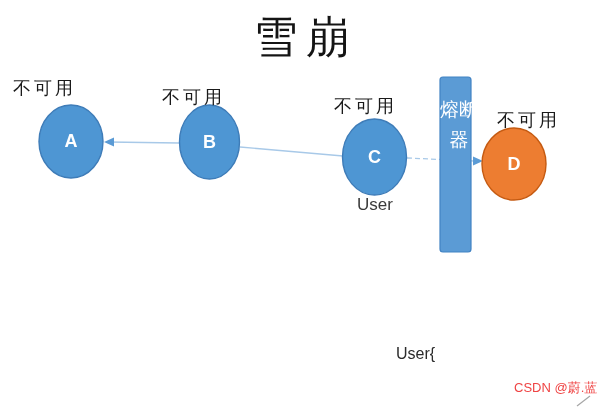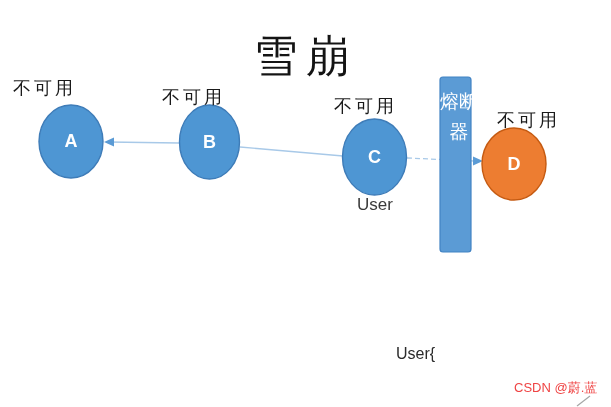--- a/index.html
+++ b/index.html
@@ -14,38 +14,37 @@
   }
   .abs { position: absolute; }
   .title {
     left: 0; right: 0; top: 8px;
     text-align: center;
     font-family: "Liberation Serif", "DejaVu Serif", serif;
     font-size: 44px;
     letter-spacing: 8px;
     color: #141414;
     font-weight: 400;
-    margin-top: 19px;
   }
   .status-label {
     font-size: 18px;
     letter-spacing: 3px;
     color: #1a1a1a;
     white-space: nowrap;
     margin-top: 12px;
   }
   .node-letter {
     color: #ffffff;
     font-weight: bold;
     font-size: 18px;
     text-align: center;
     white-space: nowrap;
   }
   .breaker-text {
-    left: 440px; top: 87px; width: 38px;
+    left: 440px; top: 95px; width: 38px;
     color: #ffffff;
     font-size: 19px;
     line-height: 30px;
     text-align: center;
     word-break: break-all;
   }
   .user-label {
     left: 357px; top: 195px;
     font-size: 17px;
     color: #3a3a3a;

